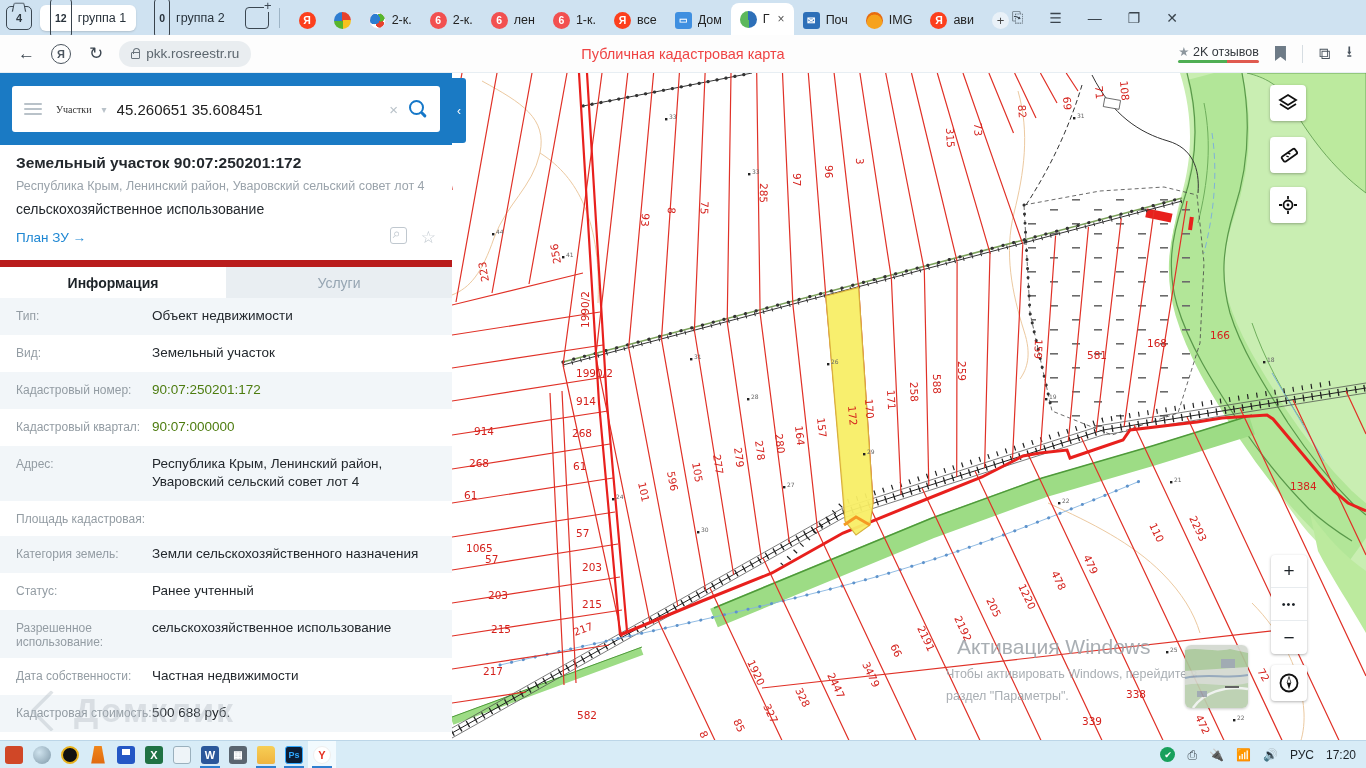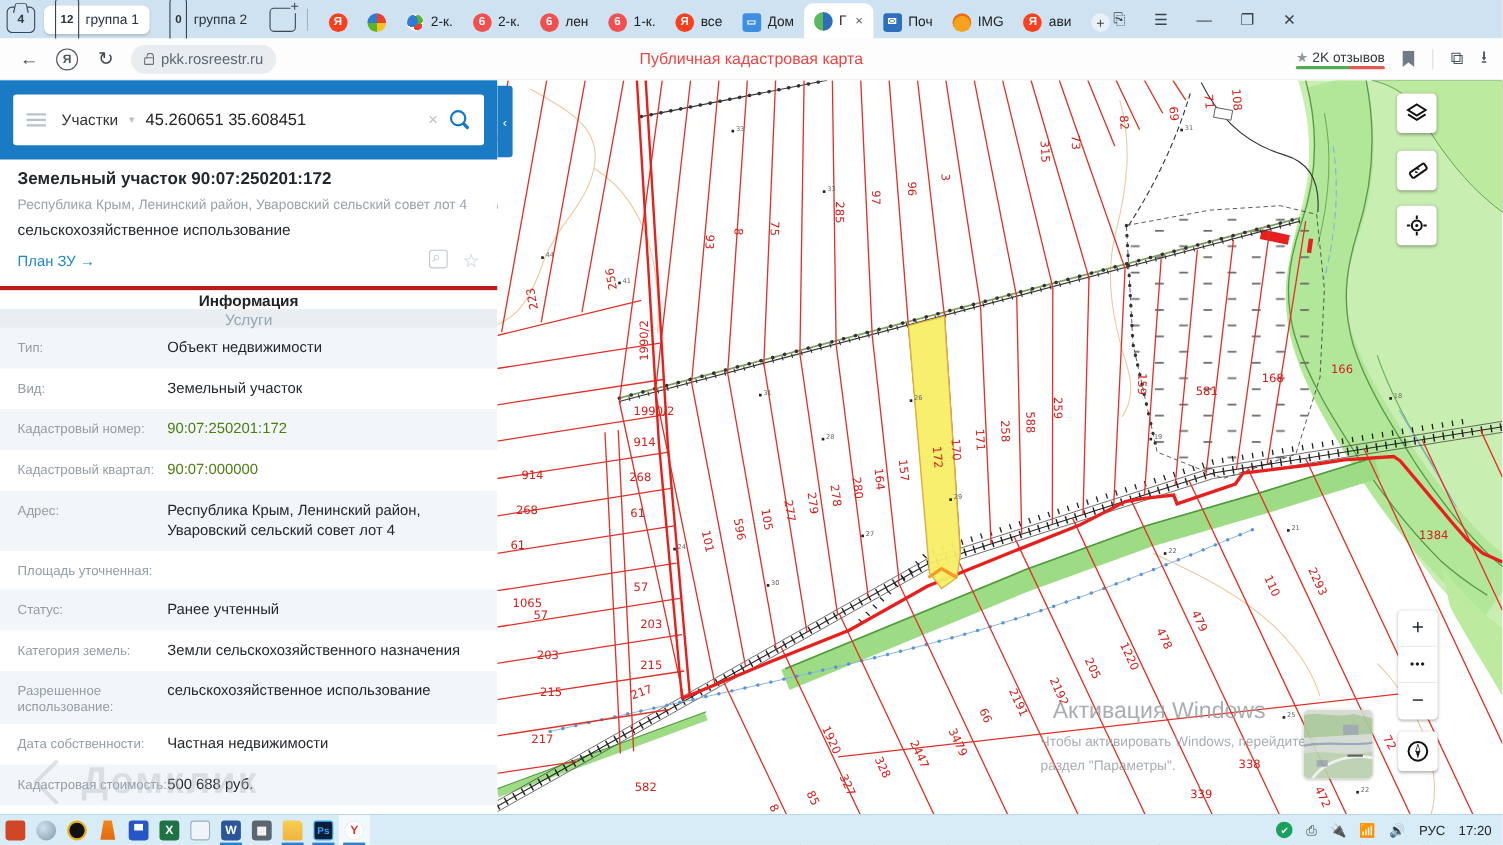--- a/index.html
+++ b/index.html
@@ -45,39 +45,39 @@
   .flag-ico { width:11px; height:15px; background:#6e7b87; clip-path:polygon(0 0,100% 0,100% 100%,50% 72%,0 100%); }
   .addr-divider { width:1px; height:18px; background:#d6dde2; }
   .ico-gray { color:#4a545e; font-size:16px; }
 
   
   .panel { position:absolute; left:0; top:73px; width:452px; height:695px; background:#fff; z-index:5; }
   .searchbar { height:72px; background:#1a7ac4; padding:13px 12px; }
   .searchbox { background:#fff; border-radius:3px; height:46px; display:flex; align-items:center; padding:0 12px; gap:10px; }
   .burger { width:18px; display:flex; flex-direction:column; gap:3px; }
   .burger i { height:2px; background:#b9c2c9; border-radius:1px; }
-  .cat { font-size:14px; color:#333; margin-left:4px; }
+  .cat { font-size:10px; color:#333; margin-left:4px;font-family:Liberation Serif, serif; }
   .chev { color:#b9c2c9; font-size:10px; }
   .searchbox input { border:none; outline:none; flex:1; font-size:15px; color:#222; font-family:"Liberation Sans",sans-serif; background:transparent; }
   .clr { color:#b9c2c9; font-size:15px; }
   .mag { width:20px; height:20px; position:relative; }
   .mag:before { content:""; position:absolute; width:11px; height:11px; border:2.6px solid #1577c8; border-radius:50%; left:1px; top:1px; }
   .mag:after { content:""; position:absolute; width:7px; height:2.8px; background:#1577c8; transform:rotate(45deg); left:12px; top:14px; border-radius:2px; }
 
   .rescard { padding:9px 16px 8px; }
   .res-title { font-size:15.5px; font-weight:bold; color:#23282d; }
   .res-sub { font-size:12.5px; color:#9aa3ab; margin-top:7px; white-space:nowrap; overflow:hidden; }
   .res-usage { font-size:14px; color:#23282d; margin-top:8px; }
   .res-linkrow { display:flex; align-items:center; margin-top:10px; }
   .res-link { font-size:13.5px; color:#1e87d3; }
   .res-icons { margin-left:auto; display:flex; gap:14px; color:#c0c8cf; font-size:17px; }
   .doc-search { width:17px; height:17px; border:1.6px solid #c0c8cf; border-radius:3px; position:relative; }
   .doc-search:after { content:"⌕"; position:absolute; left:2px; top:-3px; font-size:14px; color:#c0c8cf; }
 
-  .tabs2 { display:flex; height:38px; margin-top:4px; border-top:4px solid #b91c1c;flex-direction:column; }
+  .tabs2 { display:flex; height:38px; margin-top:4px; border-top:7px solid #b91c1c; }
   .tab2 { flex:1; display:flex; align-items:center; justify-content:center; font-size:14px; }
   .tab2.on { background:#fff; color:#1d2328; font-weight:bold; }
   .tab2.off { background:#e9eef2; color:#96a5b2; }
 
   .proptable { width:452px; }
   .prow { display:flex; padding:9px 0; min-height:35px; align-items:flex-start; }
   .prow:nth-child(odd) { background:#f2f6f9; }
   .plabel { width:152px; padding-left:16px; font-size:12px; color:#939ca3; flex:0 0 auto; padding-top:2px; }
   .pvalue { flex:1; font-size:13.5px; color:#23282d; padding-right:14px; line-height:1.4; }
   .pvalue.link { color:#4d7c0f; }
@@ -261,29 +261,29 @@
       </div>
       <div class="prow">
         <div class="plabel">Кадастровый квартал:</div>
         <div class="pvalue link">90:07:000000</div>
       </div>
       <div class="prow">
         <div class="plabel">Адрес:</div>
         <div class="pvalue">Республика Крым, Ленинский район, Уваровский сельский совет лот 4</div>
       </div>
       <div class="prow">
-        <div class="plabel">Площадь уточненная:</div>
+        <div class="plabel">Площадь кадастровая:</div>
+      </div>
+      <div class="prow">
+        <div class="plabel">Категория земель:</div>
+        <div class="pvalue">Земли сельскохозяйственного назначения</div>
       </div>
       <div class="prow">
         <div class="plabel">Статус:</div>
         <div class="pvalue">Ранее учтенный</div>
-      </div>
-      <div class="prow">
-        <div class="plabel">Категория земель:</div>
-        <div class="pvalue">Земли сельскохозяйственного назначения</div>
       </div>
       <div class="prow">
         <div class="plabel">Разрешенное использование:</div>
         <div class="pvalue">сельскохозяйственное использование</div>
       </div>
       <div class="prow">
         <div class="plabel">Дата собственности:</div>
         <div class="pvalue">Частная недвижимости</div>
       </div>
       <div class="prow">

